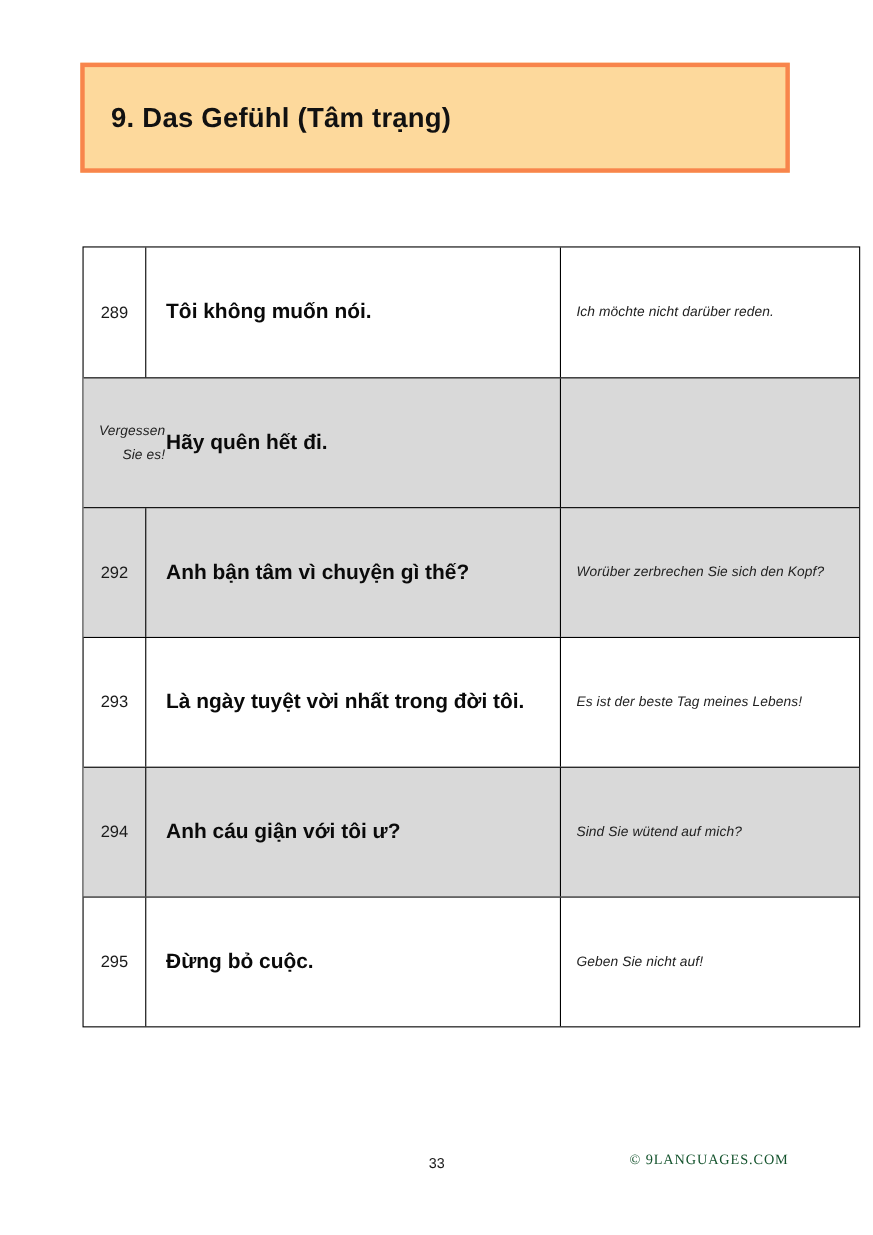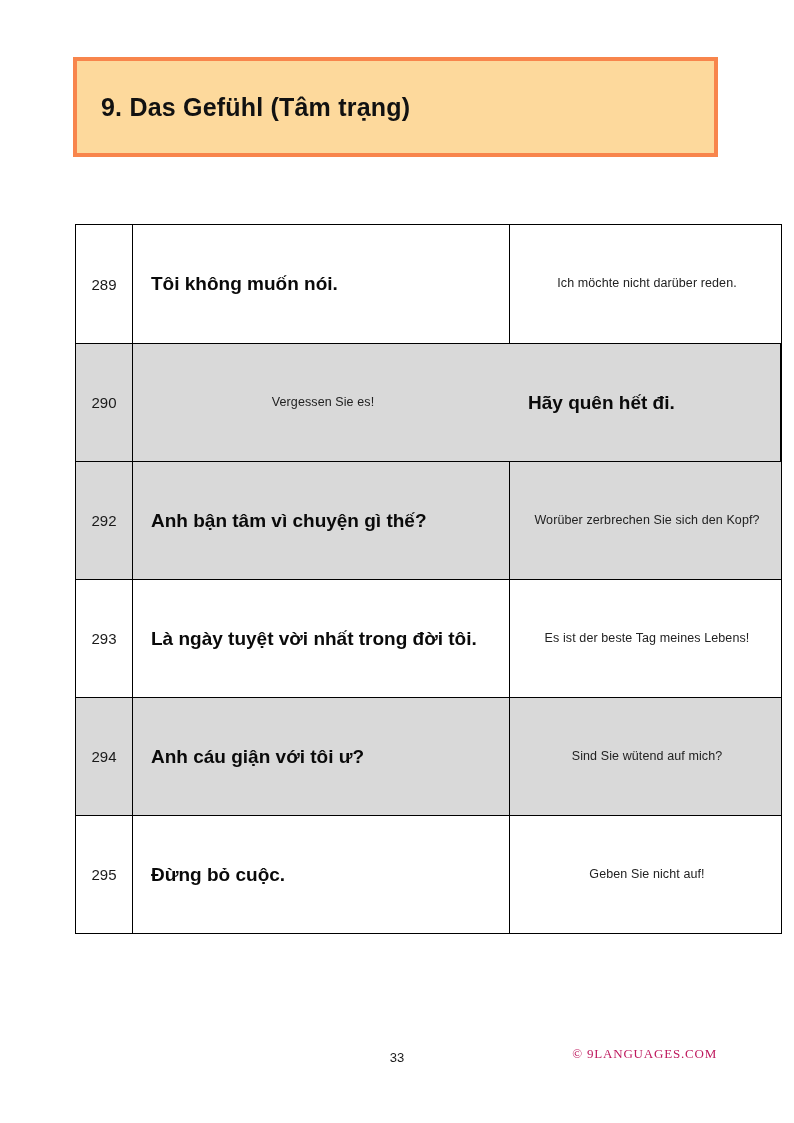--- a/index.html
+++ b/index.html
@@ -62,22 +62,23 @@
   }
   .cell.vi span {
     font-size: 19px;
     font-weight: bold;
     color: #0a0a0a;
     line-height: 1.85;
     text-align: justify;
     width: 100%;
   }
   .cell.de {
-    justify-content: center;
+    justify-content: flex-start;
     padding: 0 11px 0 14px;
+    font-style: italic;
   }
   .cell.de span {
     font-size: 12.5px;
     color: #222;
     text-align: right;
     line-height: 1.75;
     letter-spacing: 0.1px;
   }
 
   
@@ -89,21 +90,21 @@
     text-align: center;
     font-size: 13px;
     color: #1a1a1a;
   }
   .copyright {
     position: absolute;
     top: 1046px;
     right: 77px;
     font-family: "Liberation Serif", "DejaVu Serif", serif;
     font-size: 13px;
-    color: #be185d;
+    color: #14532d;
     letter-spacing: 0.8px;
   }
 </style>
 </head>
 <body>
 
 <div class="chapter-box">
   <div class="chapter-title">9. Das Gefühl (Tâm trạng)</div>
 </div>
 
@@ -112,21 +113,20 @@
     <div class="cell num">289</div>
     <div class="cell vi">
       <span>Tôi không muốn nói.</span>
     </div>
     <div class="cell de">
       <span>Ich möchte nicht darüber reden.</span>
     </div>
   </div>
 
   <div class="row shaded">
-    <div class="cell num">290</div>
     <div class="cell de">
       <span>Vergessen Sie es!</span>
     </div>
     <div class="cell vi">
       <span>Hãy quên hết đi.</span>
     </div>
   </div>
 
 
   <div class="row shaded">

